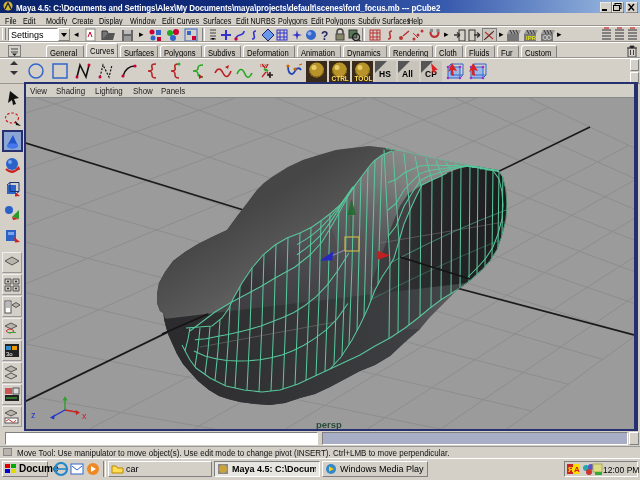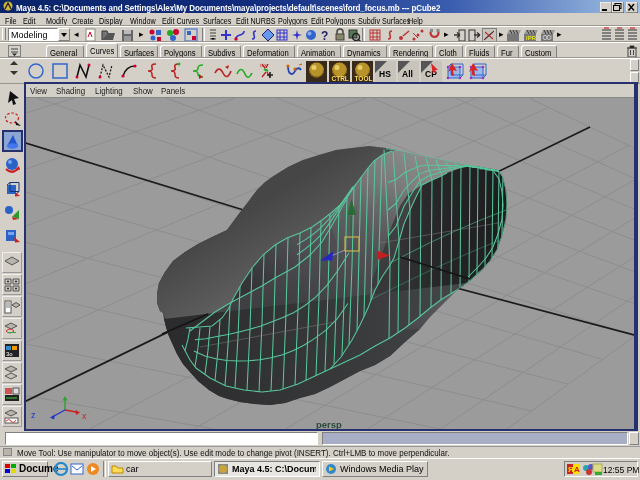--- a/index.html
+++ b/index.html
@@ -43,21 +43,21 @@
 <div class="abs txt" style="left:162px;top:15.5px;font-size:9px;color:#000;transform:scaleX(0.8);transform-origin:0 0">Edit Curves</div>
 <div class="abs txt" style="left:203px;top:15.5px;font-size:9px;color:#000;transform:scaleX(0.8);transform-origin:0 0">Surfaces</div>
 <div class="abs txt" style="left:236px;top:15.5px;font-size:9px;color:#000;transform:scaleX(0.8);transform-origin:0 0">Edit NURBS</div>
 <div class="abs txt" style="left:278px;top:15.5px;font-size:9px;color:#000;transform:scaleX(0.8);transform-origin:0 0">Polygons</div>
 <div class="abs txt" style="left:311px;top:15.5px;font-size:9px;color:#000;transform:scaleX(0.8);transform-origin:0 0">Edit Polygons</div>
 <div class="abs txt" style="left:358px;top:15.5px;font-size:9px;color:#000;transform:scaleX(0.8);transform-origin:0 0">Subdiv Surfaces</div>
 <div class="abs txt" style="left:408px;top:15.5px;font-size:9px;color:#000;transform:scaleX(0.8);transform-origin:0 0">Help</div>
 <div class="abs" style="left:0;top:26px;width:640px;height:16px;background:#d4d0c8"></div>
 <div class="abs" style="left:2px;top:28px;width:4px;height:12px;border-left:1px solid #fff;border-right:1px solid #808080"></div>
 <div class="abs sunk" style="left:8px;top:28px;width:50px;height:13px;background:#fff"></div>
-<div class="abs txt" style="left:11px;top:30px;font-size:9px">Modeling</div>
+<div class="abs txt" style="left:11px;top:30px;font-size:9px">Settings</div>
 <div class="abs ridge" style="left:58px;top:28px;width:12px;height:13px;background:#d4d0c8"></div>
 <div class="abs" style="left:61px;top:33px;width:0;height:0;border:3px solid transparent;border-top:4px solid #000"></div>
 <div class="abs txt" style="left:74px;top:29px;font-size:9px;color:#000">◂</div>
 <svg class="abs" style="left:84px;top:28px" width="15" height="15">
     <rect x="2" y="1" width="9" height="12" fill="#fdfdf4" stroke="#888"></rect>
     <path d="M4,9 L6,4 L8,9" stroke="#c03" fill="none"></path>
   </svg>
 <svg class="abs" style="left:101px;top:28px" width="15" height="15">
     <path d="M1,12 L3,5 L14,5 L12,12 Z" fill="#555"></path>
     <path d="M1,12 L1,3 L6,3 L7,5" fill="#777" stroke="#333"></path>
@@ -655,12 +655,12 @@
   </svg>
 <svg class="abs" style="left:582px;top:463px" width="14" height="13">
     <circle cx="4" cy="5" r="3" fill="#2aa"></circle>
     <circle cx="9" cy="4" r="3" fill="#55c"></circle>
     <circle cx="7" cy="9" r="3" fill="#c33"></circle>
   </svg>
 <svg class="abs" style="left:592px;top:463px" width="12" height="13">
     <rect x="1" y="1" width="9" height="8" fill="#dd8" stroke="#aa5"></rect>
     <rect x="3" y="9" width="7" height="3" fill="#3a3"></rect>
   </svg>
-<div class="abs txt" style="left:603px;top:464.5px;font-size:8.5px">12:55 PM</div>
+<div class="abs txt" style="left:603px;top:464.5px;font-size:8.5px">12:00 PM</div>
 </body></html>

